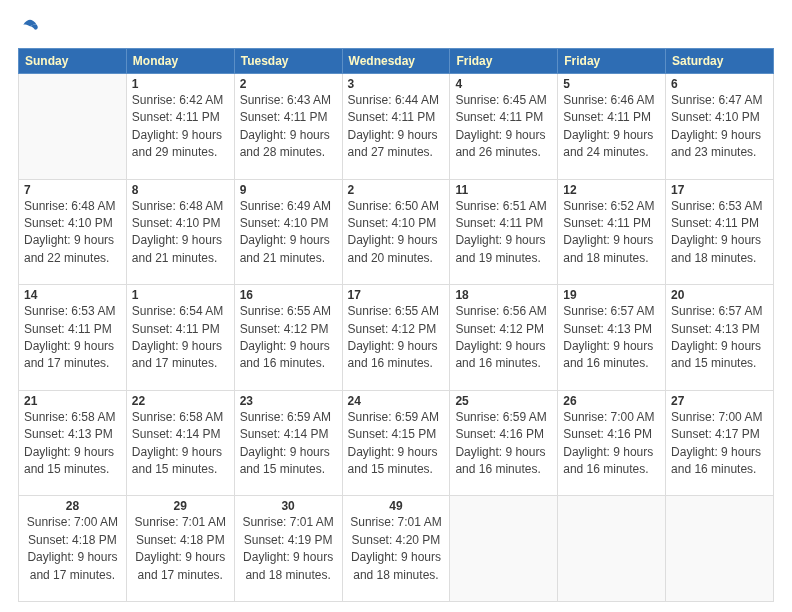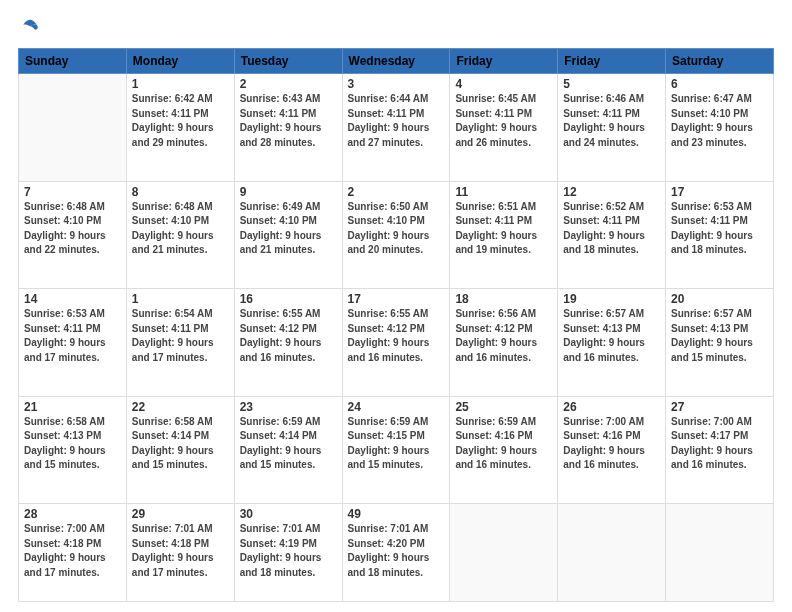--- a/index.html
+++ b/index.html
@@ -62,21 +62,21 @@
     }
     .calendar {
       flex: 1;
       border: 1px solid #ccc;
       border-collapse: collapse;
       width: 100%;
       table-layout: fixed;
     }
     .calendar th {
       background-color: #2e6db4;
-      color: #000000;
+      color: #fef9c3;
       font-size: 12px;
       font-weight: bold;
       text-align: left;
       padding: 5px 6px;
       border: 1px solid #5b8fc7;
     }
     .calendar td {
       border: 1px solid #ddd;
       vertical-align: top;
       padding: 3px 5px;
@@ -85,30 +85,30 @@
       height: 88px;
     }
     .day-number {
       font-size: 12px;
       font-weight: bold;
       color: #333;
       display: block;
       margin-bottom: 1px;
     }
     .cell-info {
-      font-size: 10px;
+      font-size: 12px;
       color: #444;
       line-height: 1.45;
-      font-weight: bold;
     }
     .empty-cell {
       background: #f9f9f9;
     }
     tr:last-child td {
       height: 78px;
+      text-align: center;
     }
   </style>
 </head>
 <body>
 
 <div class="page">
   <div class="header">
     <div class="logo">
       <div class="logo-text">
         <span class="logo-general"></span>

